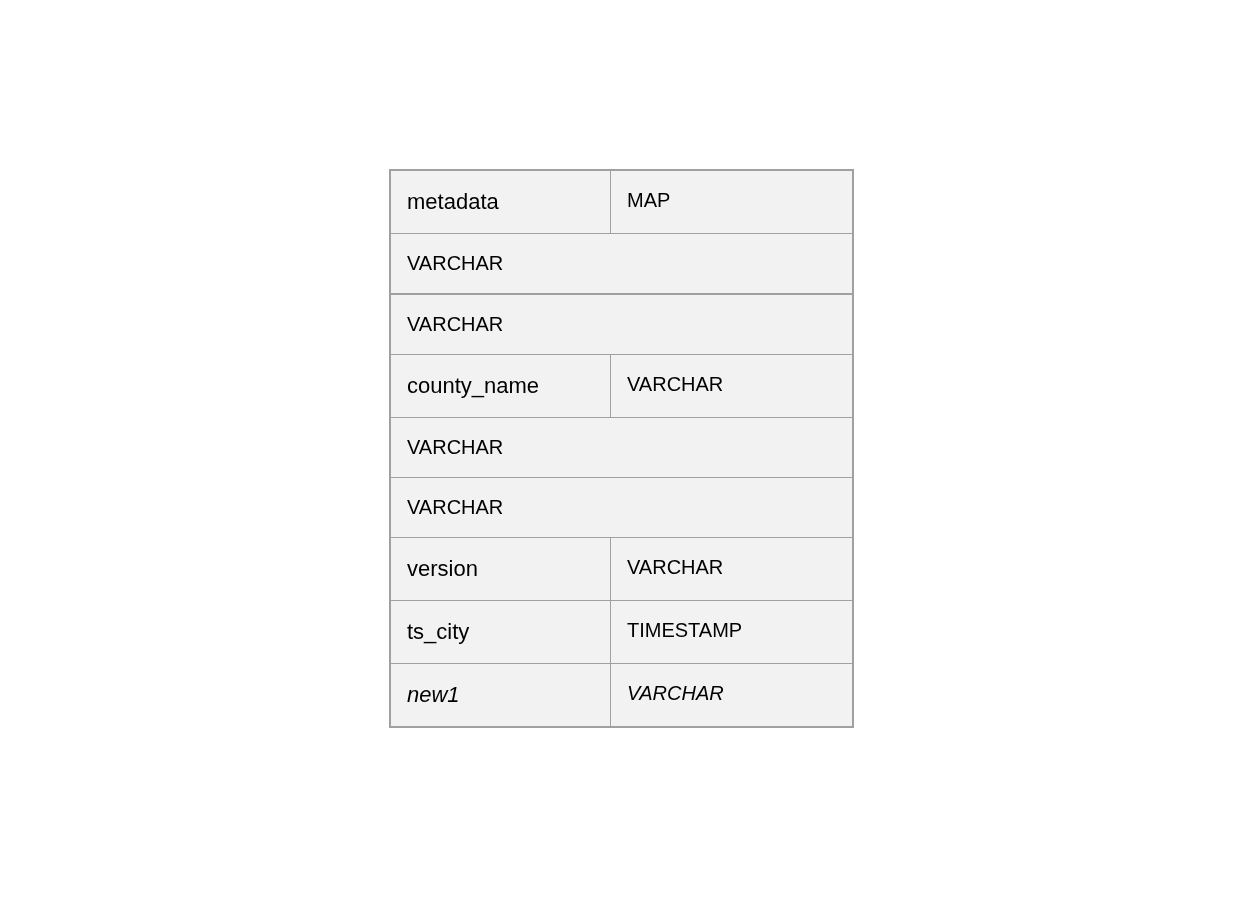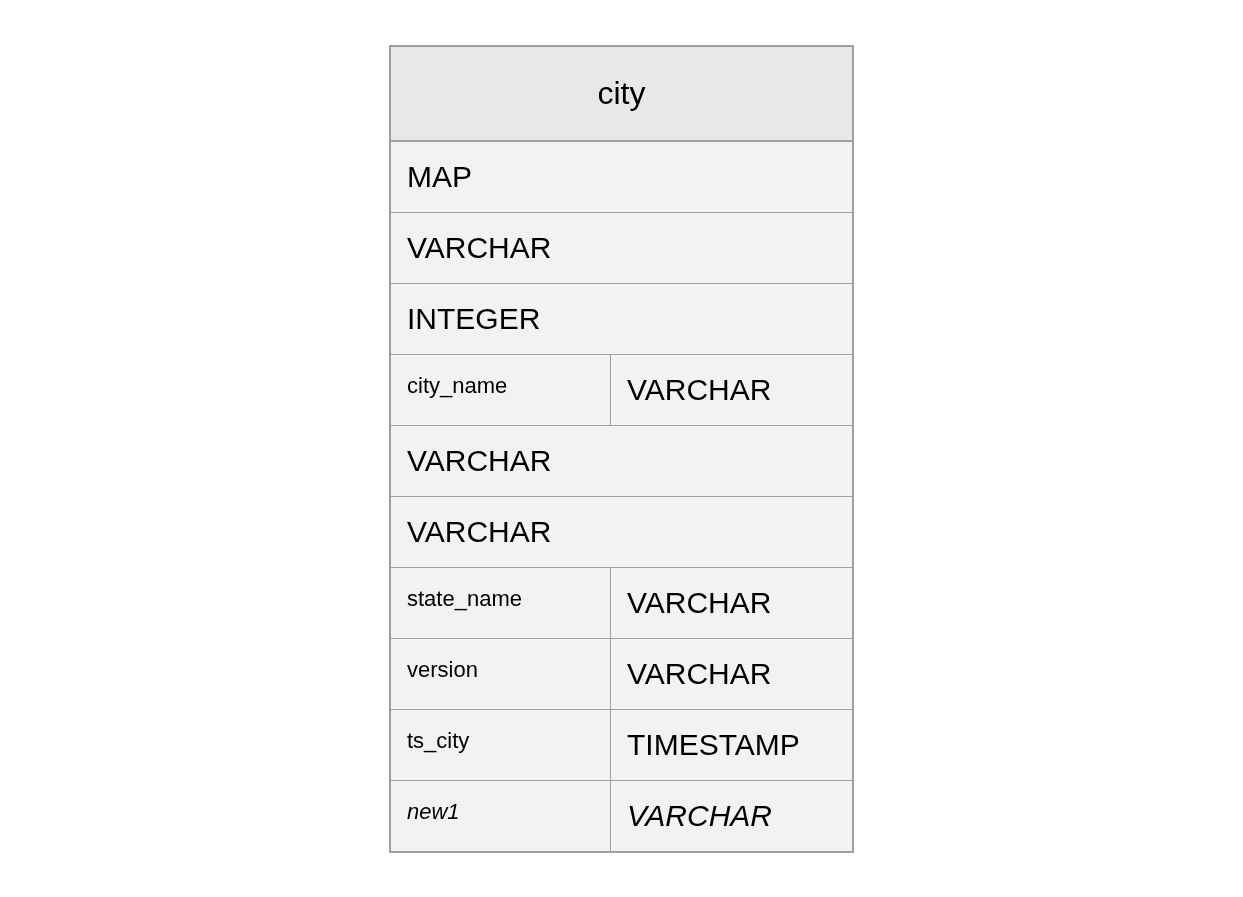--- a/index.html
+++ b/index.html
@@ -47,51 +47,49 @@
       min-width: 220px;
       padding: 18px 16px;
       font-size: 22px;
       border-right: 1px solid #a0a0a0;
       background-color: #f2f2f2;
     }
 
     .col-type {
       flex: 1;
       padding: 18px 16px;
-      font-size: 30px;
+      font-size: 20px;
       background-color: #f2f2f2;
     }
   </style>
 </head>
 <body>
 
 <div class="table-container">
-  <div class="table-title">city</div>
   <div id="table-rows-container">
       <div class="table-row">
+        <div class="col-name">metadata</div>
         <div class="col-type">MAP</div>
       </div>
       <div class="table-row">
         <div class="col-type">VARCHAR</div>
       </div>
       <div class="table-row">
-        <div class="col-type">INTEGER</div>
       </div>
       <div class="table-row">
-        <div class="col-name">city_name</div>
+        <div class="col-type">VARCHAR</div>
+      </div>
+      <div class="table-row">
+        <div class="col-name">county_name</div>
         <div class="col-type">VARCHAR</div>
       </div>
       <div class="table-row">
         <div class="col-type">VARCHAR</div>
       </div>
       <div class="table-row">
-        <div class="col-type">VARCHAR</div>
-      </div>
-      <div class="table-row">
-        <div class="col-name">state_name</div>
         <div class="col-type">VARCHAR</div>
       </div>
       <div class="table-row">
         <div class="col-name">version</div>
         <div class="col-type">VARCHAR</div>
       </div>
       <div class="table-row">
         <div class="col-name">ts_city</div>
         <div class="col-type">TIMESTAMP</div>
       </div>

